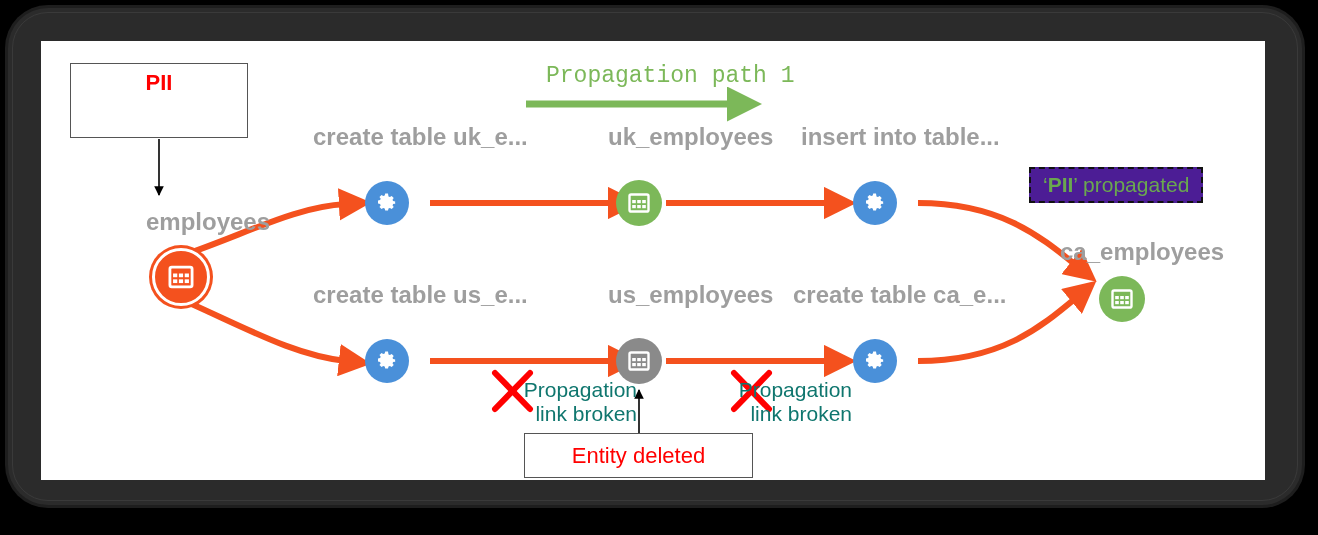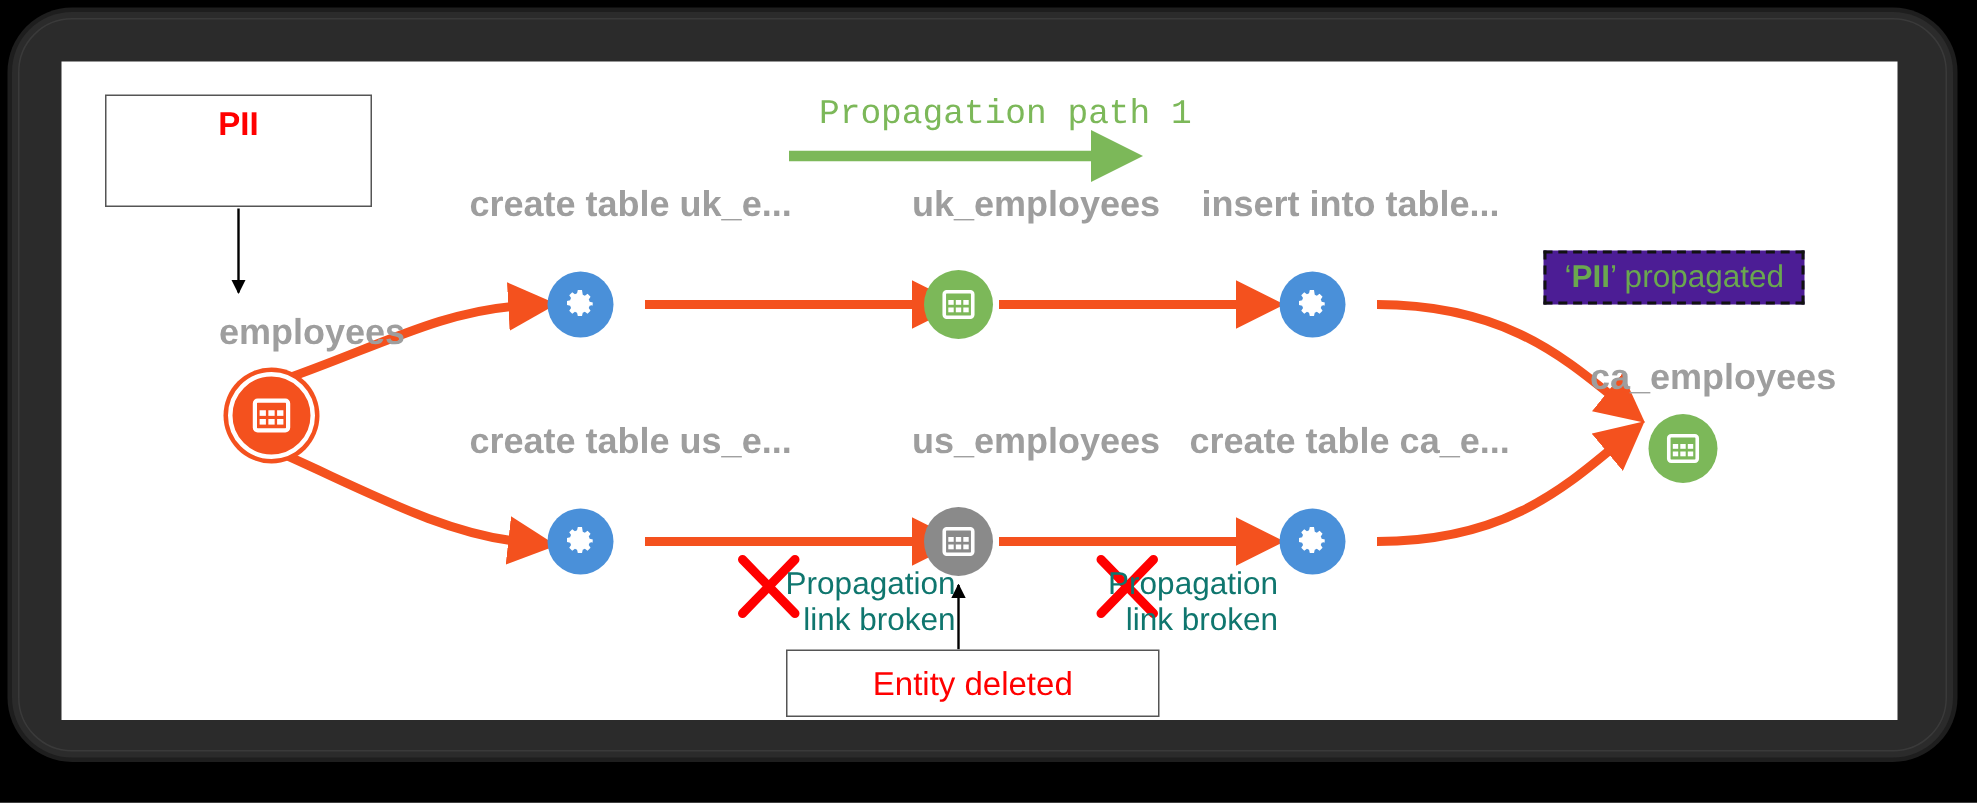--- a/index.html
+++ b/index.html
@@ -280,21 +280,21 @@
         <line x1="728" y1="332" x2="693" y2="368" stroke="#ff0000" stroke-width="6" stroke-linecap="round"></line>
       </g>
     </svg>
 
     <div id="propagation-path-label" style="left:505px; top:22px;font-family:Liberation Mono, monospace;">Propagation path 1</div>
 
     <div class="callout-box" style="left:29px; top:22px; width:178px; height:75px;">
       <div style="font-weight:bold;">PII</div>
     </div>
 
-    <div class="callout-box" style="left:483px; top:392px; width:249px; height:45px; display:flex; align-items:center; justify-content:center;">
+    <div class="callout-box" style="left:483px; top:392px; width:229px; height:45px; display:flex; align-items:center; justify-content:center;">
       <span>Entity deleted</span>
     </div>
 
     <div id="pii-propagated-box" style="left:988px; top:126px;">
       <span>‘</span><b>PII</b><span>’ propagated</span>
     </div>
 
     <div class="broken-text" style="left:396px; top:337px; width:200px;">
       <div>Propagation</div>
       <div>link broken</div>

